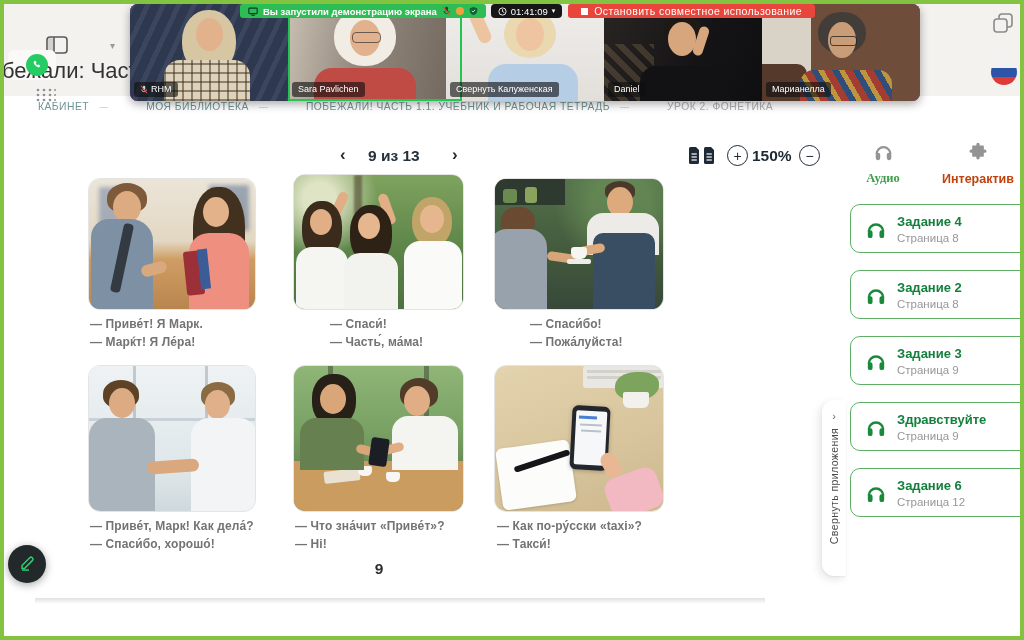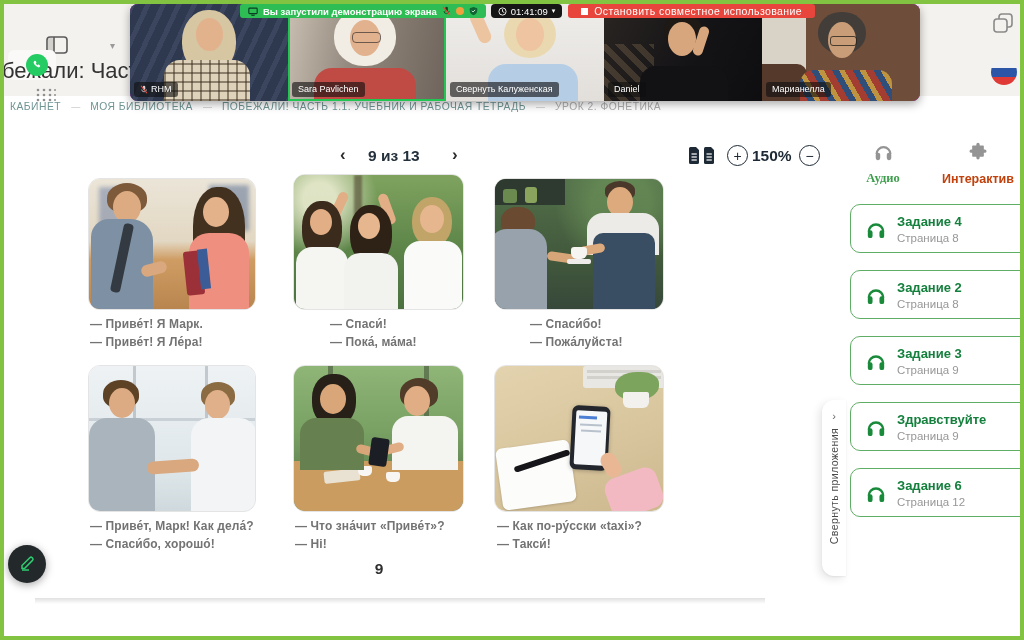--- a/index.html
+++ b/index.html
@@ -7,28 +7,28 @@
          font-family:"Liberation Sans","DejaVu Sans",sans-serif;-webkit-font-smoothing:antialiased;}
   .a{position:absolute;display:block;}
   .frame{position:absolute;inset:0;border:4px solid #82c341;z-index:100;pointer-events:none;}
   .chrome{position:absolute;left:0;top:0;width:1024px;height:96px;background:#f4f2ef;z-index:1;}
 
   
   .ptitle{position:absolute;left:2px;top:58px;width:128px;overflow:hidden;white-space:nowrap;
           font-size:22px;color:#333;z-index:2;}
   .navglyph{position:absolute;z-index:2;font-size:22px;line-height:22px;color:#3c3c3c;cursor:pointer;}
   .crumbbar{position:absolute;left:10px;top:101px;display:flex;gap:10px;align-items:baseline;z-index:3;white-space:nowrap;}
-  .crumb{font-size:10.3px;letter-spacing:.5px;color:#6f9494;cursor:pointer;}
+  .crumb{font-size:10.3px;letter-spacing:.5px;color:#6f9494;cursor:pointer;margin-left:28px;}
   .crumb.last{color:#aeaeae;}
   .csep{font-size:9px;color:#c4c4c4;}
 
   
   .strip{position:absolute;left:130px;top:4px;width:790px;height:97px;background:#0a0a0a;border-radius:8px;
          overflow:hidden;z-index:30;box-shadow:0 3px 10px rgba(0,0,0,.35);}
-  .tile{position:absolute;top:0;height:97px;width:158px;overflow:hidden;background:#d946ef;cursor:pointer;}
+  .tile{position:absolute;top:0;height:97px;width:158px;overflow:hidden;background:#d946ef;cursor:pointer;padding-left:16px;}
   .tile.active::after{content:"";position:absolute;inset:0;box-shadow:inset 0 0 0 2px #23c552;z-index:5;}
   .npill{position:absolute;left:4px;bottom:4px;background:rgba(15,15,15,.62);color:#fff;font-size:9px;line-height:1;
          padding:3px 6px;border-radius:3px;display:flex;align-items:center;gap:3px;z-index:6;white-space:nowrap;}
 
   
   .notifrow{position:absolute;left:240px;top:4px;height:14px;display:flex;align-items:stretch;z-index:45;}
   .gseg{background:#2ebd55;border-radius:3px;display:flex;align-items:center;gap:5px;padding:0 8px;}
   .gseg .ntext{font-size:9.5px;font-weight:bold;color:#fff;white-space:nowrap;}
   .timerpill{background:#161616;border-radius:4px;display:flex;align-items:center;gap:4px;padding:0 7px;margin-left:5px;cursor:pointer;}
   .timerpill span{color:#fff;font-size:9.5px;white-space:nowrap;}
@@ -346,25 +346,25 @@
     <i class="a" style="left:80px;top:45px;width:31px;height:54px;background:#f5f7f9;border-radius:2px;transform:rotate(3deg);"></i>
     <i class="a" style="left:84px;top:50px;width:18px;height:3px;background:#4a7fd4;transform:rotate(3deg);"></i>
     <i class="a" style="left:85px;top:58px;width:22px;height:2px;background:#b9c2cc;transform:rotate(3deg);"></i>
     <i class="a" style="left:86px;top:64px;width:20px;height:2px;background:#b9c2cc;transform:rotate(3deg);"></i>
     <i class="a" style="left:108px;top:86px;width:16px;height:26px;background:#eab795;border-radius:8px;transform:rotate(-30deg);"></i>
     <i class="a" style="left:112px;top:106px;width:54px;height:42px;background:#f2b9c2;border-radius:12px;transform:rotate(-20deg);"></i>
   </div>
 
   <div class="cap" style="left:90px;top:316px;">
     <span style="display:block">— Приве́т! Я Марк.</span>
-    <span style="display:block">— Приве́т! Я Ле́ра!</span>
+    <span style="display:block">— Марќт! Я Ле́ра!</span>
   </div>
   <div class="cap" style="left:330px;top:316px;">
     <span style="display:block">— Спаси́!</span>
-    <span style="display:block">— Пока́, ма́ма!</span>
+    <span style="display:block">— Часть́, ма́ма!</span>
   </div>
   <div class="cap" style="left:530px;top:316px;">
     <span style="display:block">— Спаси́бо!</span>
     <span style="display:block">— Пожа́луйста!</span>
   </div>
   <div class="cap" style="left:90px;top:518px;">
     <span style="display:block">— Приве́т, Марк! Как дела́?</span>
     <span style="display:block">— Спаси́бо, хорошо́!</span>
   </div>
   <div class="cap" style="left:295px;top:518px;">

